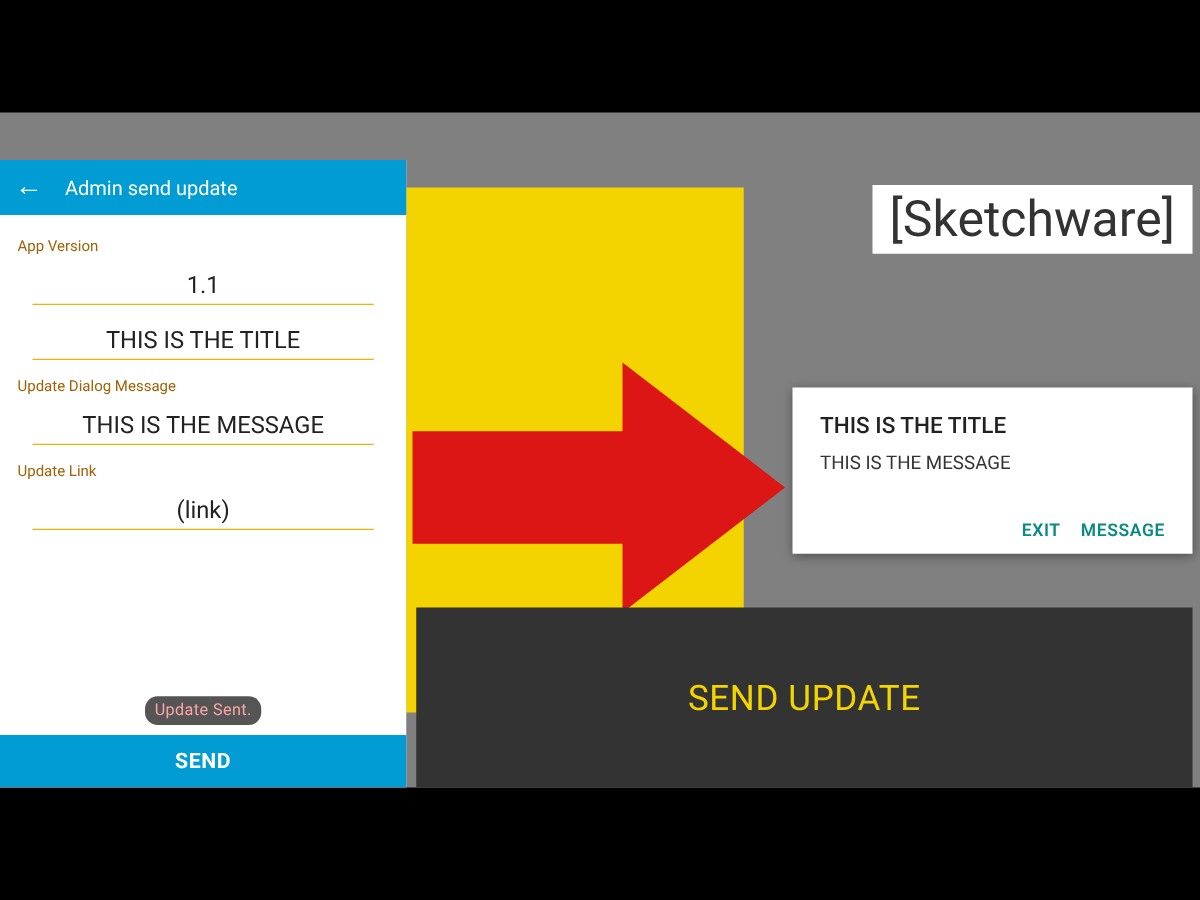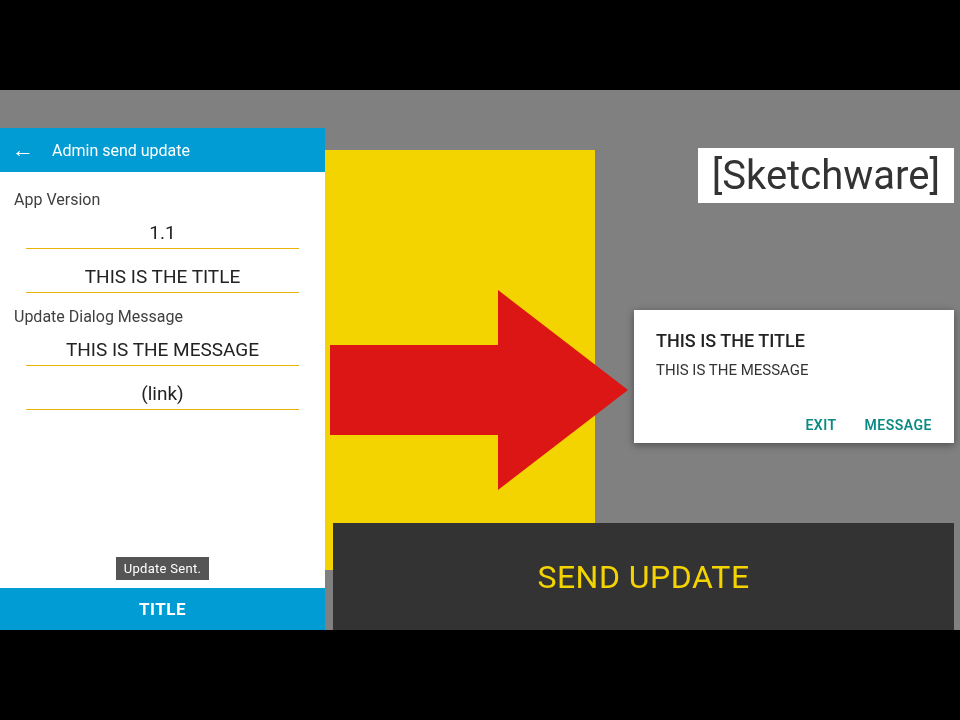--- a/index.html
+++ b/index.html
@@ -7,43 +7,43 @@
     .canvas { width: 960px; height: 540px; background: #808080; position: relative; overflow: hidden; }
 
     
     .yellow-block { position: absolute; left: 325px; top: 60px; width: 270px; height: 420px; background: #f4d400; }
 
     
     .phone { position: absolute; left: 0; top: 38px; width: 325px; height: 502px; background: #fff; display: flex; flex-direction: column; }
     .appbar { height: 44px; background: #029cd4; display: flex; align-items: center; padding: 0 12px; color: #fff; gap: 18px; }
     .back-arrow { font-size: 22px; line-height: 1; }
     .form { flex: 1; padding: 8px 14px 0 14px; display: flex; flex-direction: column; position: relative; }
-    .field-label { color: #404040; font-size: 16px; margin-top: 10px; }
+    .field-label { color: #a16207; font-size: 12px; margin-top: 10px; }
     .field-input { border: none; border-bottom: 1px solid #eab308; font-size: 19px; padding: 6px 0 4px 0; text-align: center; color: #222; outline: none; background: transparent; margin: 6px 12px 4px 12px; }
     .toast-wrap { display:flex; justify-content:center; margin-top:auto; margin-bottom:8px; }
-    .toast { background: #555; color:#ffffff; font-size:13px; padding:4px 8px; border-radius:0; letter-spacing:.3px; }
+    .toast { background: #555; color:#fca5a5; font-size:13px; padding:4px 8px; border-radius:10px; letter-spacing:.3px; }
     .send-btn { height: 42px; background: #029cd4; color: #fff; font-weight: bold; font-size: 17px; display:flex; align-items:center; justify-content:center; letter-spacing:.5px; }
 
     
     .sketchware-label { position: absolute; right: 6px; top: 58px; background: #fff; padding: 4px 14px; font-size: 40px; color: #333; }
 
     
     .arrow-wrap { position: absolute; left: 330px; top: 200px; width: 310px; height: 200px; }
     .arrow-shaft { position:absolute; left:0; top:55px; width:170px; height:90px; background:#dc1515; }
     .arrow-head { position:absolute; left:168px; top:0; width:0; height:0; border-left: 130px solid #dc1515; border-top: 100px solid transparent; border-bottom: 100px solid transparent; }
 
     
     .dialog { position: absolute; right: 6px; top: 220px; width: 320px; background: #fff; padding: 20px 22px 10px 22px; box-shadow: 0 2px 8px rgba(0,0,0,.4); }
     .dialog-title { font-size: 18px; color: #222; font-weight: 500; margin-bottom: 10px; }
     .dialog-msg { font-size: 15px; color: #333; margin-bottom: 38px; }
-    .dialog-actions { display:flex; justify-content:flex-end; gap: 28px; align-items: flex-end; }
+    .dialog-actions { display:flex; justify-content:flex-end; gap: 16px; align-items: flex-end; }
     .dialog-actions span { color: #0a8a82; font-size: 14px; font-weight: 600; letter-spacing:.5px; }
 
     
-    .caption { position: absolute; left: 333px; right: 6px; bottom: 0; height: 107px; background: #333; color: #f4d400; display:flex; flex-direction:column; align-items:center; justify-content:center; font-size: 32px; letter-spacing:.5px; }
+    .caption { position: absolute; left: 333px; right: 6px; bottom: 0; height: 144px; background: #333; color: #f4d400; display:flex; flex-direction:column; align-items:center; justify-content:center; font-size: 28px; letter-spacing:.5px; }
   </style>
 </head>
 <body>
 
 <div class="canvas">
 
   <div class="yellow-block"></div>
 
   <div class="phone">
     <div class="appbar">
@@ -52,27 +52,28 @@
     </div>
     <div class="form">
       <div class="field-label">App Version</div>
       <input class="field-input" value="1.1" style="">
 
       <input class="field-input" value="THIS IS THE TITLE" style="">
 
       <div class="field-label">Update Dialog Message</div>
       <input class="field-input" value="THIS IS THE MESSAGE" style="">
 
+      <div class="field-label">Update Link</div>
       <input class="field-input" value="(link)" style="">
 
       <div class="toast-wrap">
         <div class="toast">Update Sent.</div>
       </div>
     </div>
-    <div class="send-btn">TITLE</div>
+    <div class="send-btn">SEND</div>
   </div>
 
   <div class="sketchware-label">[Sketchware]</div>
 
   <div class="arrow-wrap">
     <div class="arrow-shaft"></div>
     <div class="arrow-head"></div>
   </div>
 
   <div class="dialog">

